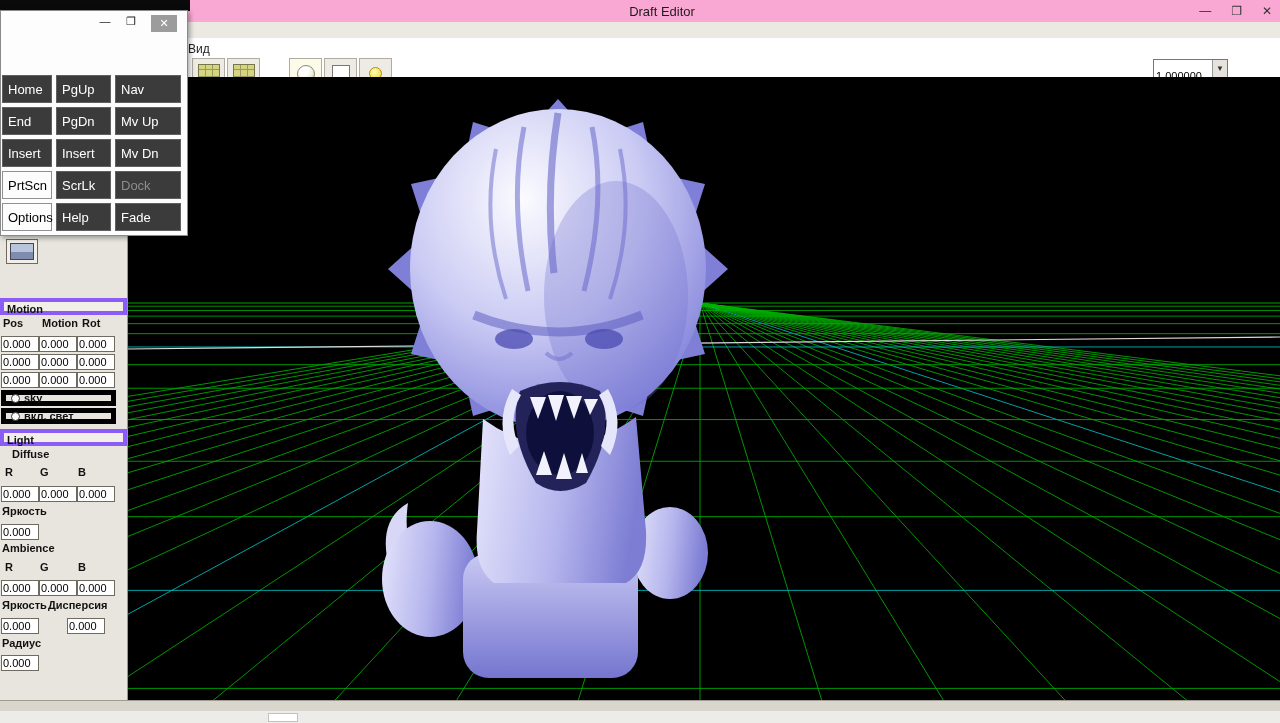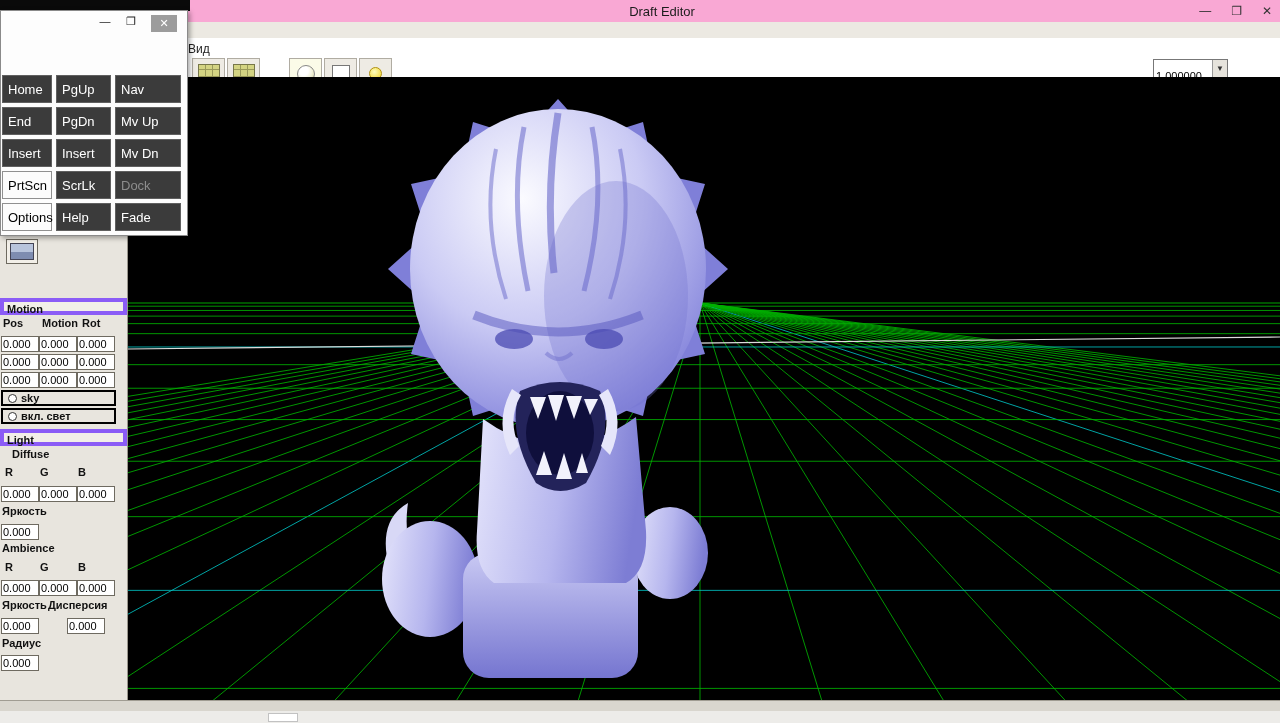--- a/index.html
+++ b/index.html
@@ -39,21 +39,21 @@
                 display:flex; align-items:center; justify-content:center; color:#333; cursor:pointer; }
 
   
   .left-panel { position:absolute; top:77px; left:0; width:128px; height:623px;
                 background:#e8e5de; border-right:1px solid #9a968c; }
   .group-header { position:absolute; left:0; width:127px; height:17px; background:#f2efe8;
                   border:4px solid #8b5cf6; font-size:11px; font-weight:bold; padding:1px 0 0 3px; color:#111; }
   .lbl { position:absolute; font-size:11px; font-weight:bold; color:#111; white-space:nowrap; }
   .num { position:absolute; width:38px; height:16px; border:1px solid #6e6a60; background:#fff;
          font-size:11px; padding:0 1px; color:#000; }
-  .radio-row { position:absolute; left:1px; width:115px; height:16px; border:2px solid #000000;
+  .radio-row { position:absolute; left:1px; width:115px; height:16px; border:5px solid #000000;
                background:#e8e5de; display:flex; align-items:center; cursor:pointer; }
   .radio-circle { width:9px; height:9px; border:1px solid #333; border-radius:50%; background:#fff;
                   margin:0 4px 0 5px; flex:none; }
   .lbl-inline { font-size:11px; font-weight:bold; color:#111; }
   .img-btn { position:absolute; left:6px; top:162px; width:32px; height:25px; background:#f2efe8;
              border:1px solid #6e6a60; display:flex; align-items:center; justify-content:center; padding:0; cursor:pointer; }
   .icon-image { width:24px; height:17px; border:1px solid #445;
                 background:linear-gradient(180deg,#b8c4dc 0 55%, #7e8cb0 55% 100%); }
 
   

